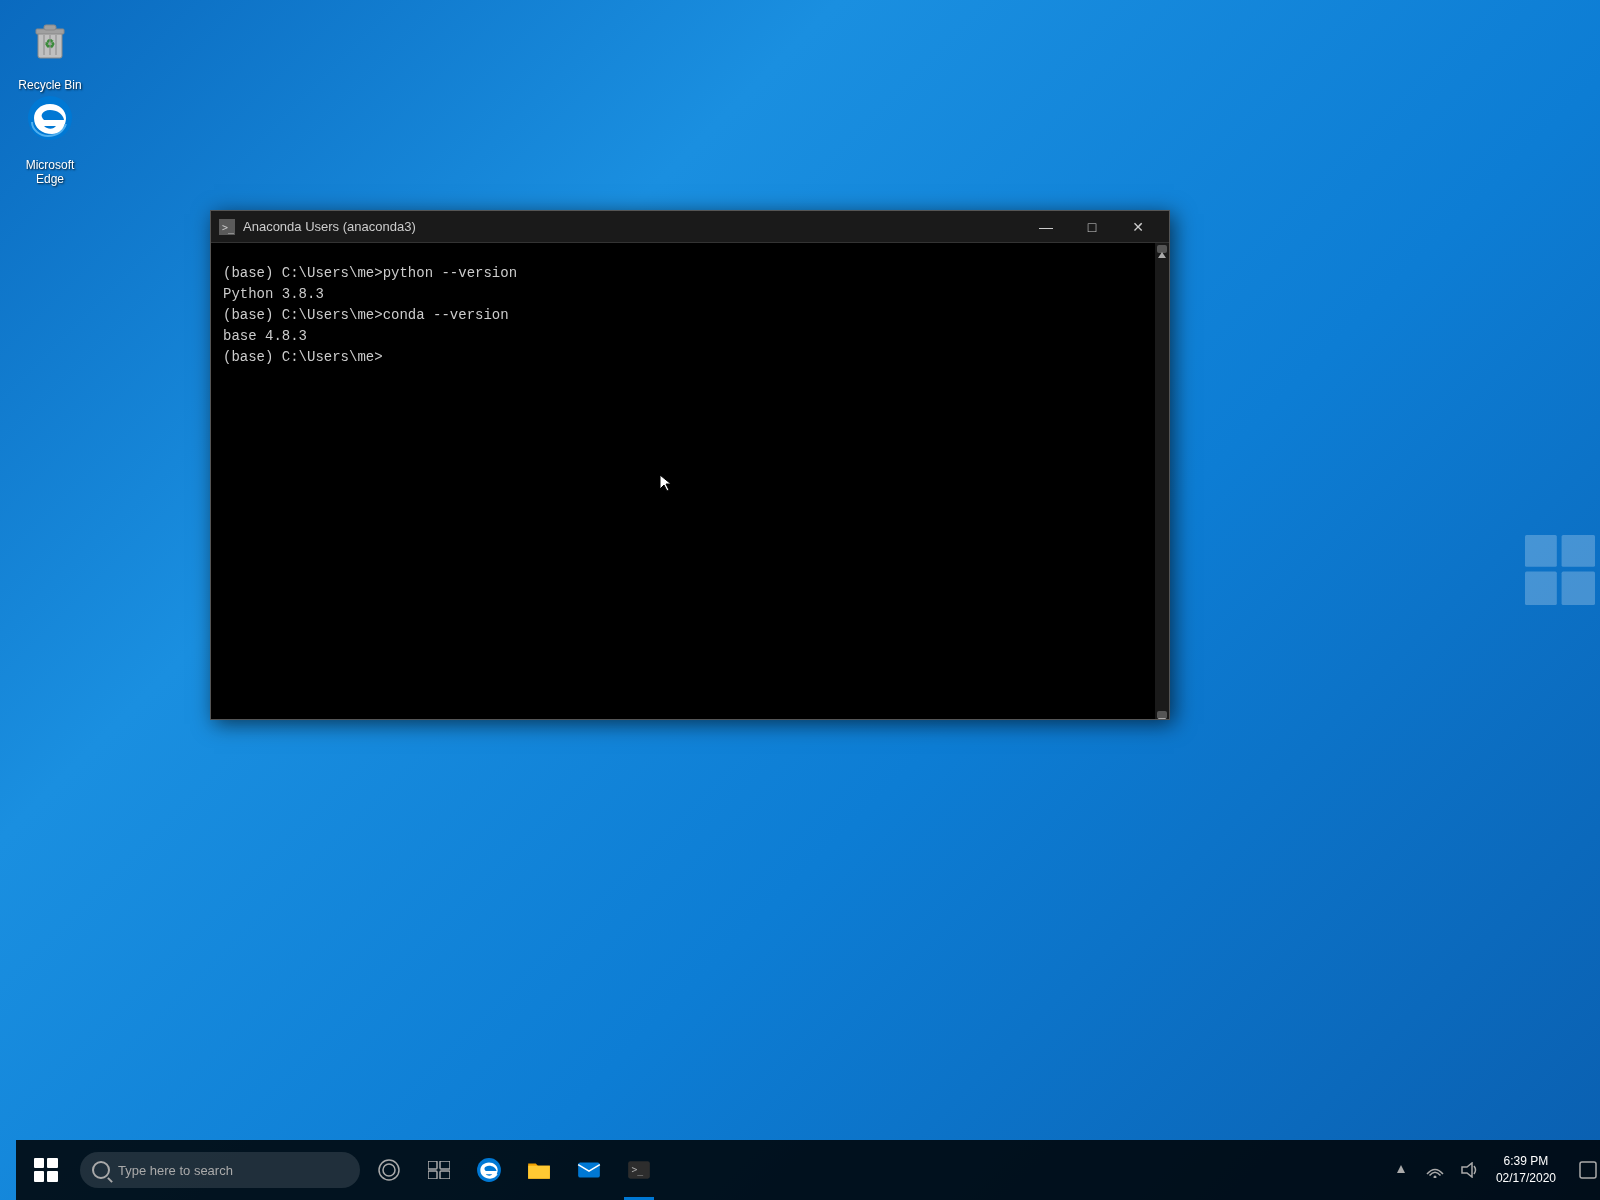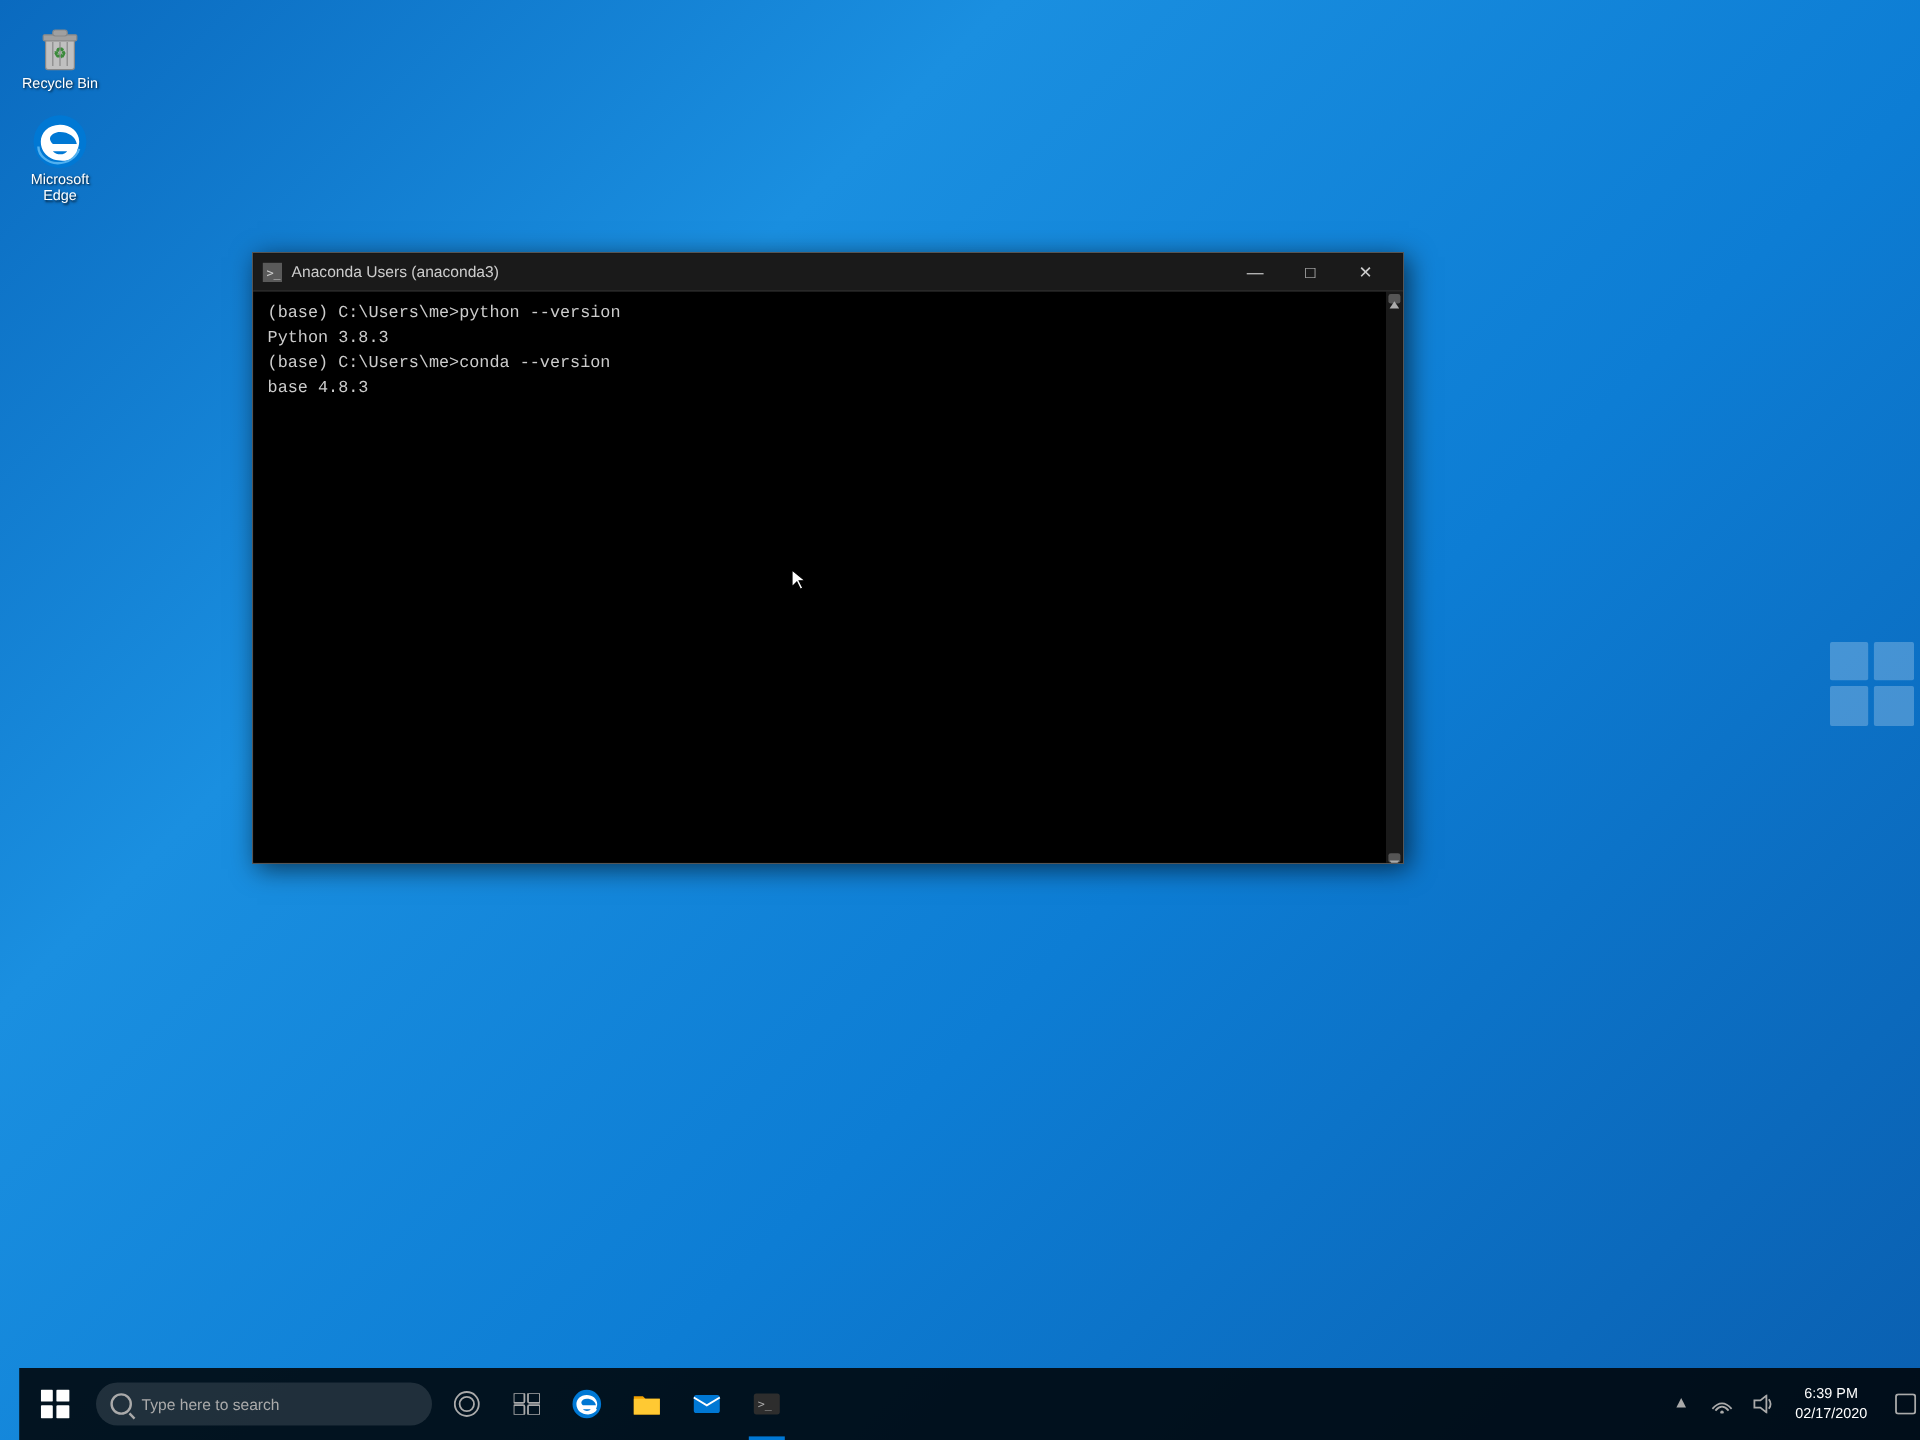--- a/index.html
+++ b/index.html
@@ -22,21 +22,21 @@
     
     .desktop-icon {
       display: flex;
       flex-direction: column;
       align-items: center;
       width: 80px;
       position: absolute;
       cursor: pointer;
       padding: 4px;
       border-radius: 4px;
-      gap: 0;
+      gap: 16px;
     }
     .desktop-icon .icon-img {
       width: 48px;
       height: 48px;
       display: flex;
       align-items: center;
       justify-content: center;
     }
     .desktop-icon .icon-label {
       color: white;
@@ -112,21 +112,21 @@
       display: flex;
       align-items: center;
       justify-content: center;
       color: #cccccc;
       font-size: 14px;
     }
 
     .terminal-body {
       flex: 1;
       background: #000000;
-      padding: 8px 12px;
+      padding: 20px 12px;
       font-family: 'Consolas', 'Courier New', monospace;
       font-size: 14px;
       color: #cccccc;
       overflow-y: auto;
       position: relative;
     }
     .terminal-line {
       white-space: pre;
       line-height: 1.5;
       color: #cccccc;
@@ -368,20 +368,21 @@
     </div>
 
     <div style="display:flex; flex:1; overflow:hidden;">
       <div class="terminal-body" id="terminal-body">
       <div class="terminal-line">(base) C:\Users\me&gt;python --version</div>
           <div class="terminal-line">Python 3.8.3</div>
           <div class="terminal-line"></div>
           <div class="terminal-line">(base) C:\Users\me&gt;conda --version</div>
           <div class="terminal-line">base 4.8.3</div>
           <div class="terminal-line"></div>
+          <div class="terminal-line">(base) C:\Users\me&gt;</div>
         </div>
 
       <div style="width:14px; background:#1a1a1a; display:flex; flex-direction:column; align-items:center; padding-top:2px;">
         <div style="width:10px; height:8px; background:#555; border-radius:2px; margin-bottom:2px;">
           <svg width="10" height="8" viewBox="0 0 10 8">
               <polygon points="5,1 9,7 1,7" fill="#aaa"></polygon>
             </svg>
         </div>
         <div style="flex:1;"></div>
         <div style="width:10px; height:8px; background:#555; border-radius:2px; margin-top:2px;">

